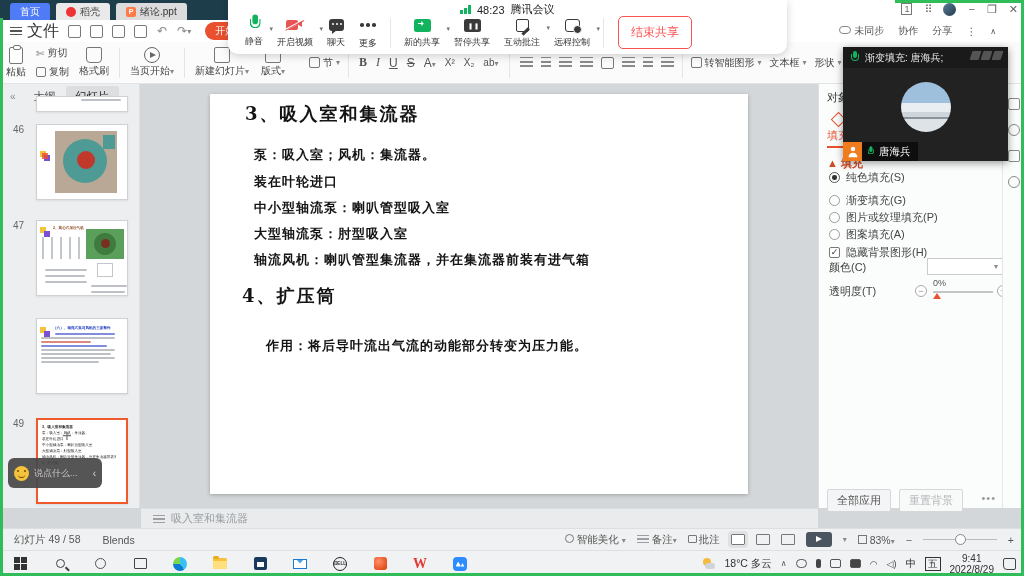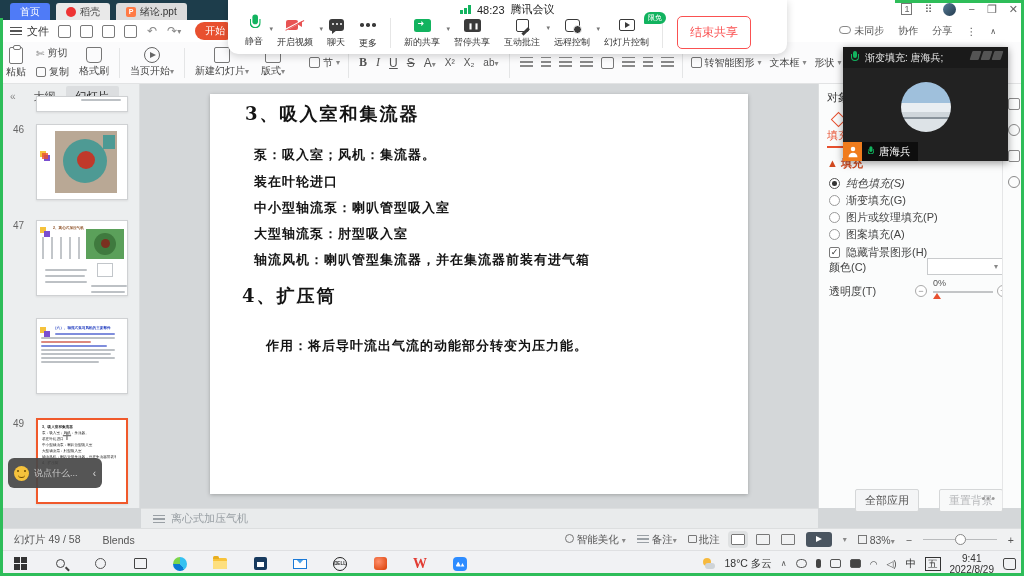--- a/index.html
+++ b/index.html
@@ -84,21 +84,21 @@
   .radio { width:11px; height:11px; border:1.2px solid #9a9a9a; border-radius:50%; background:#fff; position:relative; }
   .radio.on { border-color:#555; }
   .radio.on:after { content:""; position:absolute; left:2.2px; top:2.2px; width:4.5px; height:4.5px; border-radius:50%; background:#333; }
   .chk { width:11px; height:11px; border:1.2px solid #777; border-radius:2px; color:#333; font-size:9px; line-height:9px; text-align:center; background:#fff; }
   .color-dd { position:absolute; left:108px; top:174px; width:76px; height:17px; border:1px solid #c9cbcd; background:#fff; display:flex; align-items:center; justify-content:flex-end; padding-right:4px; color:#888; font-size:8px; }
   .slider-row { position:absolute; left:10px; top:200px; width:184px; font-size:11px; color:#444; }
   .trk { position:absolute; left:104px; top:7px; width:60px; height:1.5px; background:#c3c5c7; }
   .stepper { width:12px; height:12px; border:1.1px solid #aaa; border-radius:50%; text-align:center; line-height:10px; color:#888; font-size:9px; background:#fff; position:absolute; top:1px; }
   .pct { position:absolute; left:104px; top:-6px; font-size:9px; color:#555; }
   .tri { position:absolute; left:104px; top:9px; width:0; height:0; border-left:4px solid transparent; border-right:4px solid transparent; border-bottom:6px solid #e8502f; }
-  .rp-btm { position:absolute; left:8px; top:405px; display:flex; gap:20px; align-items:flex-start;margin-left:28px; }
+  .rp-btm { position:absolute; left:8px; top:405px; display:flex; gap:8px; align-items:flex-start; }
   .rp-btn { border:1px solid #d5d7d8; background:#f4f5f6; padding:3px 9px; font-size:11px; color:#555; border-radius:2px; }
   .rp-btn.dis { color:#b6b8ba; background:#f8f9f9; }
   .rp-dots { position:absolute; right:28px; top:408px; color:#999; letter-spacing:1px; }
 
   
   .statusbar { left:0; top:528px; width:1024px; height:22px; background:#f0f1f2; border-top:1px solid #dcdedf; display:flex; align-items:center; font-size:10.5px; color:#555; }
   .sb-right { position:absolute; right:10px; display:flex; align-items:center; gap:11px; }
   .view-ic { width:14px; height:11px; border:1.2px solid #777; border-radius:1px; }
   .view-ic.on { outline:3px solid #dfe1e2; background:#fff; }
   .playbtn { width:26px; height:15px; background:#4a5560; border-radius:3px; position:relative; }
@@ -226,21 +226,21 @@
       <span class="g" style="letter-spacing:-1px;">⠿</span>
       <span class="avatar-dot"></span>
       <span class="g">−</span>
       <span class="g">❐</span>
       <span class="g">✕</span>
     </div>
   </div>
 
   <div class="abs ribbon1">
     <span class="hamb"></span>
-    <span style="font-size:11px;">文件</span>
+    <span style="font-size:16px;">文件</span>
     <span class="qat-ic"></span>
     <span class="qat-ic"></span>
     <span class="qat-ic"></span>
     <span class="qat-ic"></span>
     <span class="undo">↶</span>
     <span class="undo">↷</span>
     <span class="caret">▾</span>
     <span class="pill-start">开始</span>
     <div class="acct">
       <span><i class="cloud-ic"></i><span>未同步</span></span>
@@ -430,32 +430,32 @@
       <div class="sl-t abs" style="left:44px;top:79px;">装在叶轮进口</div>
       <div class="sl-t abs" style="left:44px;top:105px;">中小型轴流泵：喇叭管型吸入室</div>
       <div class="sl-t abs" style="left:44px;top:131px;">大型轴流泵：肘型吸入室</div>
       <div class="sl-t abs" style="left:44px;top:157px;">轴流风机：喇叭管型集流器，并在集流器前装有进气箱</div>
       <div class="sl-h abs" style="left:32px;top:190px;">4、扩压筒</div>
       <div class="sl-t abs" style="left:56px;top:243px;">作用：将后导叶流出气流的动能部分转变为压力能。</div>
     </div>
   </div>
   <div class="abs notesbar">
     <span class="notes-ic"></span>
-    <span>离心式加压气机</span>
+    <span>吸入室和集流器</span>
   </div>
 
   <div class="abs rightpanel">
     <div class="rp-title">对象属性</div>
     <div class="rp-tab">
       <div class="diam"></div>
       <u>填充</u>
     </div>
     <div class="rp-sec">▲ <span>填充</span></div>
 
-    <div class="opt" style="top:92px;font-style:italic;">
+    <div class="opt" style="top:86px;">
         <span class="radio on"></span>
         <span>纯色填充(S)</span>
       </div>
     <div class="opt" style="top:109px;">
         <span class="radio"></span>
         <span>渐变填充(G)</span>
       </div>
     <div class="opt" style="top:126px;">
         <span class="radio"></span>
         <span>图片或纹理填充(P)</span>
@@ -568,25 +568,20 @@
       <div class="mtb">
           <span class="pen"></span>
           <span>互动批注</span>
           <span class="mcaret">▾</span>
         </div>
       <div class="mtb">
           <span class="remote"></span>
           <span>远程控制</span>
           <span class="mcaret">▾</span>
         </div>
-      <div class="mtb">
-          <span class="slidectl"></span>
-          <span>幻灯片控制</span>
-          <span class="badge">限免</span>
-        </div>
       <div class="msep"></div>
       <button class="endbtn">结束共享</button>
     </div>
   </div>
 
   <div class="abs vpanel">
     <div class="vp-top">
       <span class="mic"></span>
       <span>渐变填充: 唐海兵;</span>
       <span class="vp-logo">

